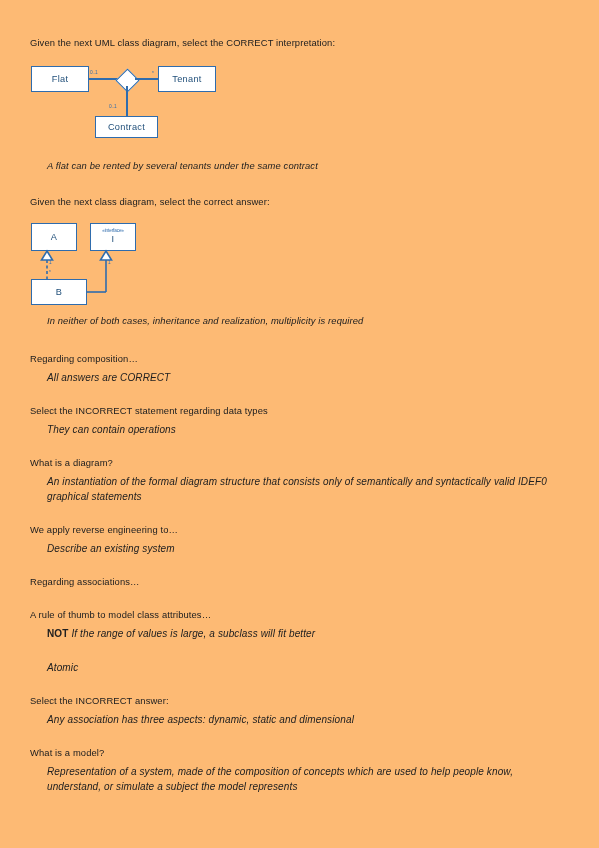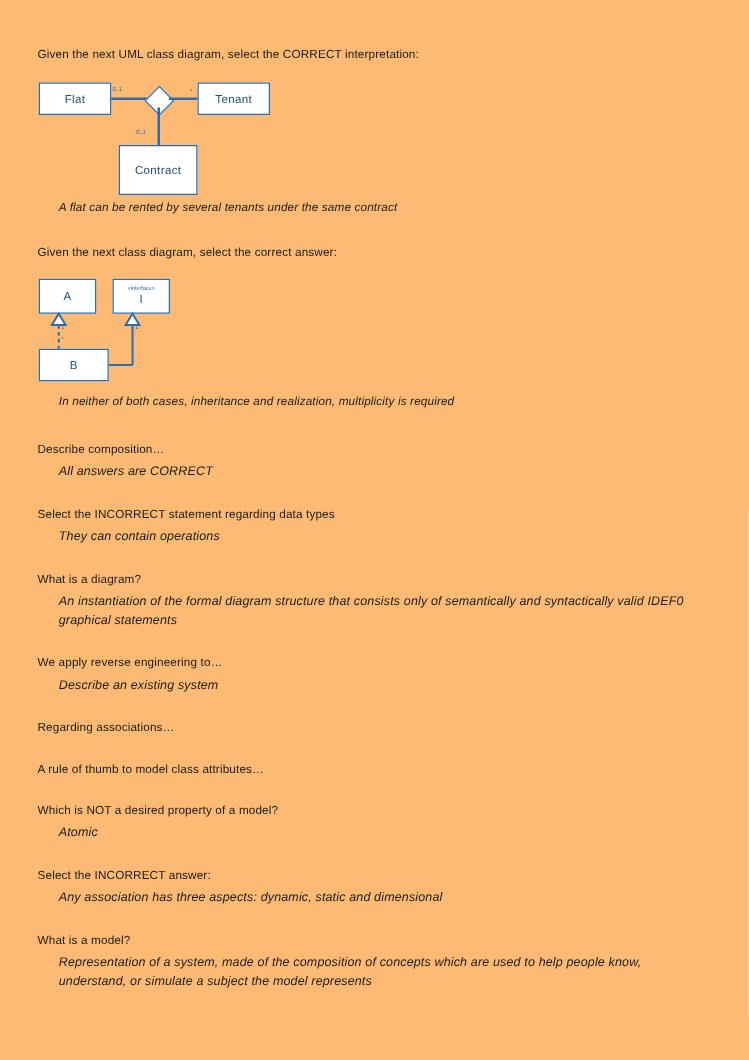--- a/index.html
+++ b/index.html
@@ -148,21 +148,21 @@
         <div class="conn h" style="left:105px; top:20.2px; width:29px;"></div>
         <div class="mult" style="left:122px; top:13px;">*</div>
 
         <div class="umlbox" style="left:128px; top:8px; width:58px; height:26px;">
           <span>Tenant</span>
         </div>
 
         <div class="conn v" style="left:96px; top:28px; height:30px;"></div>
         <div class="mult" style="left:79px; top:46px;">0..1</div>
 
-        <div class="umlbox" style="left:65px; top:58px; width:63px; height:40px;">
+        <div class="umlbox" style="left:65px; top:58px; width:63px; height:22px;">
           <span>Contract</span>
         </div>
       </div>
 
       <div class="answer-caption">A flat can be rented by several tenants under the same contract</div>
     </div>
 
     <div class="qa-block" style="margin-top:22px;">
       <div class="question">Given the next class diagram, select the correct answer:</div>
 
@@ -193,21 +193,21 @@
 
         <div class="mult" style="left:19px; top:43px;">1</div>
         <div class="mult" style="left:19px; top:53px;">*</div>
         <div class="mult" style="left:78px; top:43px;">1</div>
       </div>
 
       <div class="answer-caption">In neither of both cases, inheritance and realization, multiplicity is required</div>
     </div>
 
     <div class="qa-block" style="margin-top:24px;">
-      <div class="question">Describe composition…</div>
+      <div class="question">Regarding composition…</div>
       <div class="answer">All answers are CORRECT</div>
     </div>
 
     <div class="qa-block" style="margin-top:19px;">
       <div class="question">Select the INCORRECT statement regarding data types</div>
       <div class="answer">They can contain operations</div>
     </div>
 
     <div class="qa-block" style="margin-top:19px;">
       <div class="question">What is a diagram?</div>
@@ -218,24 +218,24 @@
       <div class="question">We apply reverse engineering to…</div>
       <div class="answer">Describe an existing system</div>
     </div>
 
     <div class="qa-block" style="margin-top:19px;">
       <div class="question">Regarding associations…</div>
     </div>
 
     <div class="qa-block" style="margin-top:19px;">
       <div class="question">A rule of thumb to model class attributes…</div>
-    </div>
-
-    <div class="qa-block" style="margin-top:19px;">
-      <div class="question">Which is NOT a desired property of a model?</div>
+      <div class="answer"><span class="neg">NOT</span> <span>If the range of values is large, a subclass will fit better</span></div>
+    </div>
+
+    <div class="qa-block" style="margin-top:19px;">
       <div class="answer">Atomic</div>
     </div>
 
     <div class="qa-block" style="margin-top:19px;">
       <div class="question">Select the INCORRECT answer:</div>
       <div class="answer">Any association has three aspects: dynamic, static and dimensional</div>
     </div>
 
     <div class="qa-block" style="margin-top:19px;">
       <div class="question">What is a model?</div>

